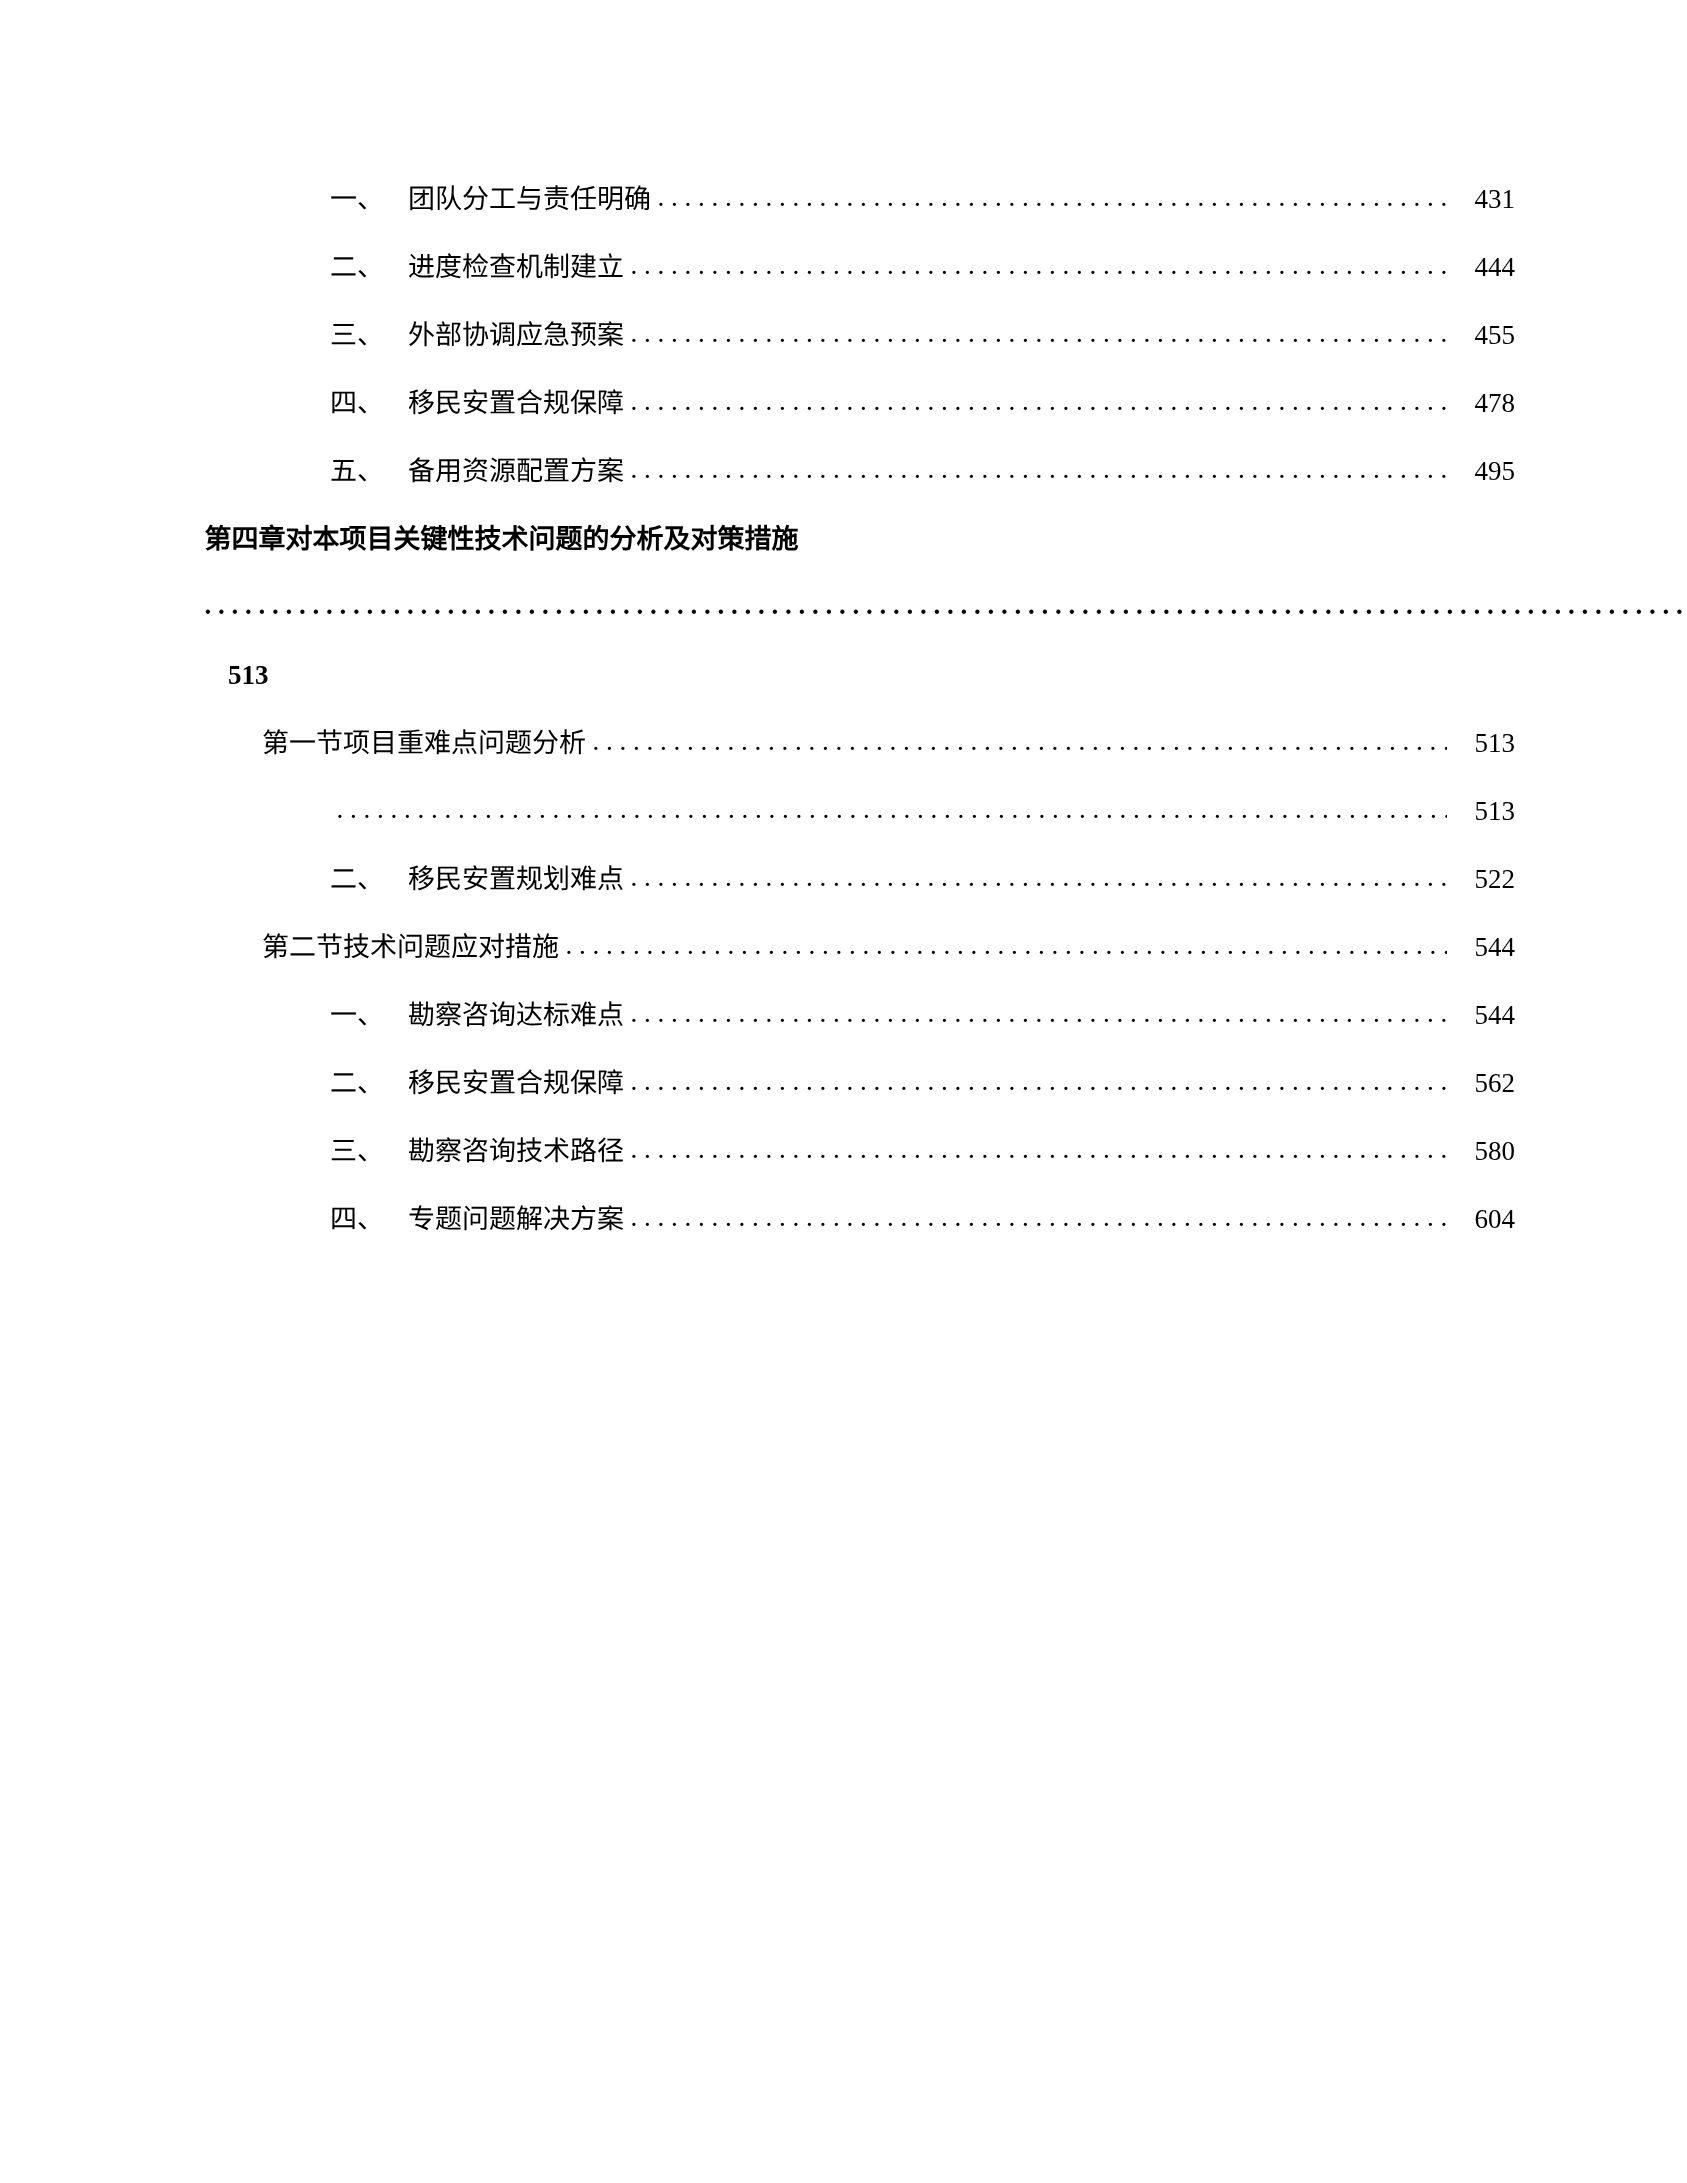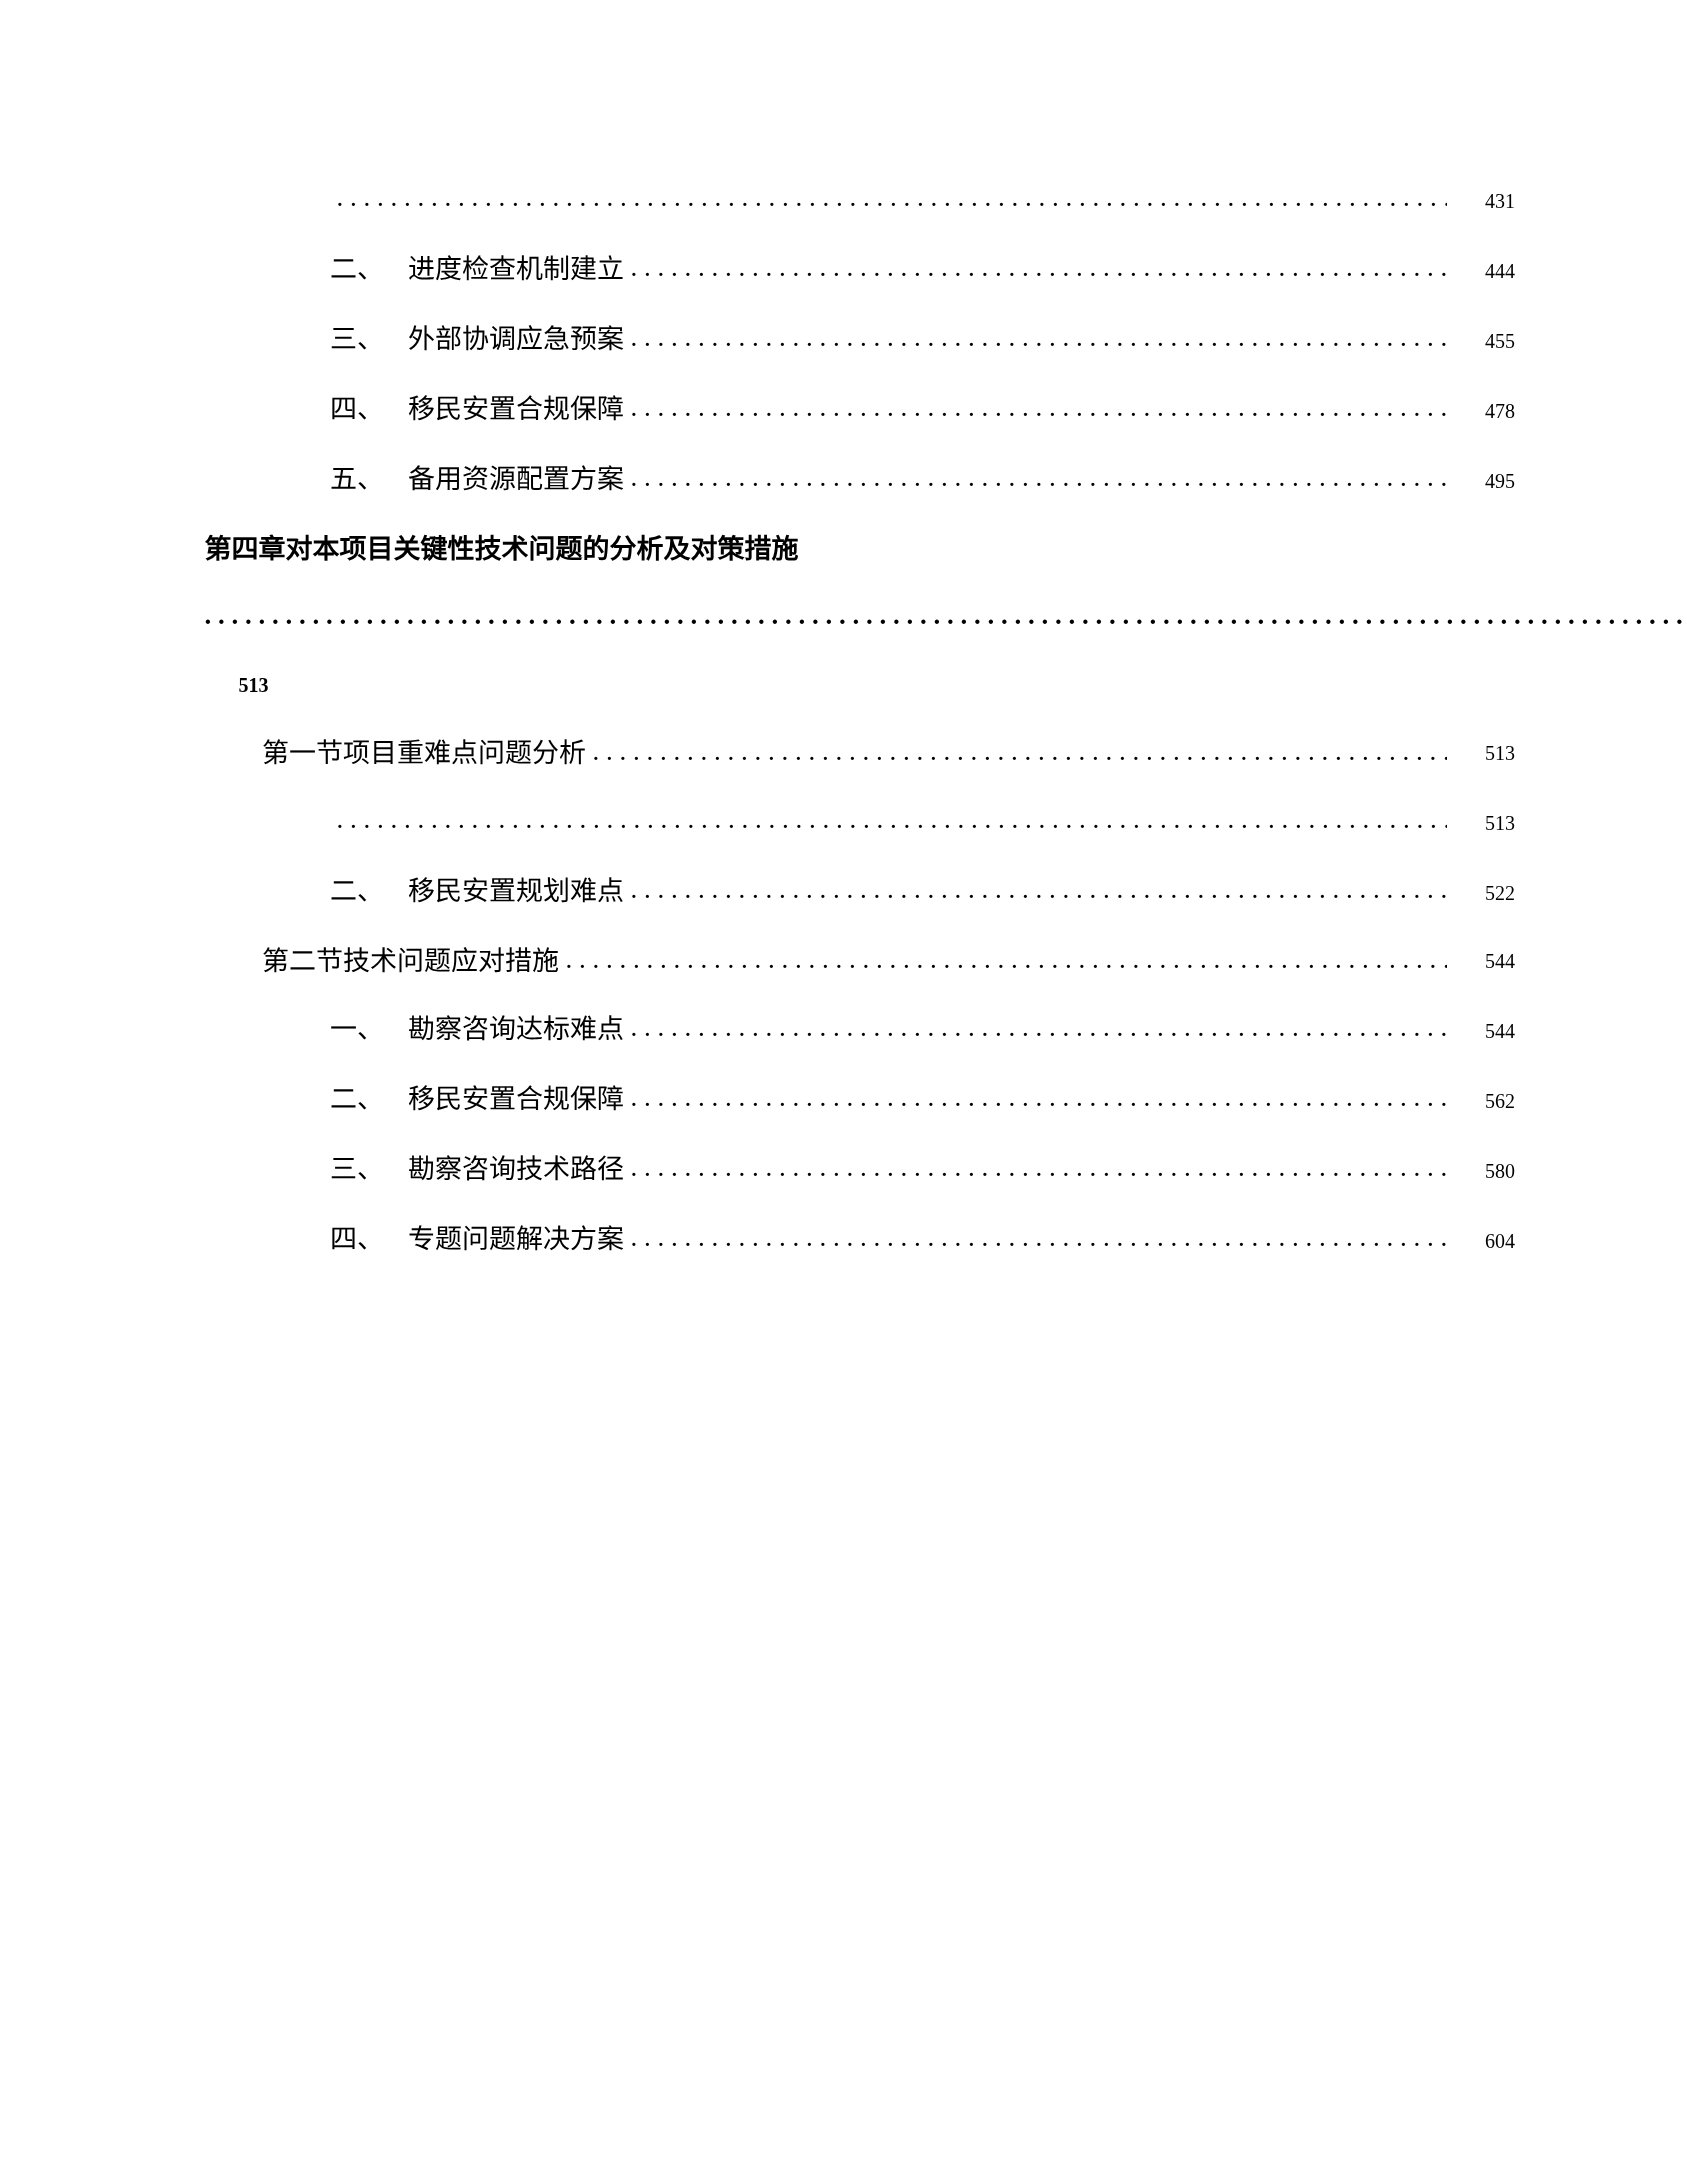--- a/index.html
+++ b/index.html
@@ -63,30 +63,31 @@
   }
   .leader::after {
     content: ". . . . . . . . . . . . . . . . . . . . . . . . . . . . . . . . . . . . . . . . . . . . . . . . . . . . . . . . . . . . . . . . . . . . . . . . . . . . . . . . . . . . . . . . . . . . . . . . . . . . . . . . . . . . . . . . . . . . . . . . . . . . . . .";
     display: block;
     font-size: 27px;
   }
   .page-num {
     flex: 0 0 auto;
     text-align: right;
     min-width: 64px;
-    font-size: 20px;
+    font-size: 27px;
     font-weight: inherit;
   }
 </style>
 </head>
 <body>
 
 <div class="page">
   <div class="toc" id="toc-list">
       <div class="toc-row lvl-item">
+        <span class="toc-label"><span class="num-cn">一、</span><span class="title-text">团队分工与责任明确</span></span>
         <span class="leader"></span>
         <span class="page-num">431</span>
       </div>
       <div class="toc-row lvl-item">
         <span class="toc-label"><span class="num-cn">二、</span><span class="title-text">进度检查机制建立</span></span>
         <span class="leader"></span>
         <span class="page-num">444</span>
       </div>
       <div class="toc-row lvl-item">
         <span class="toc-label"><span class="num-cn">三、</span><span class="title-text">外部协调应急预案</span></span>

